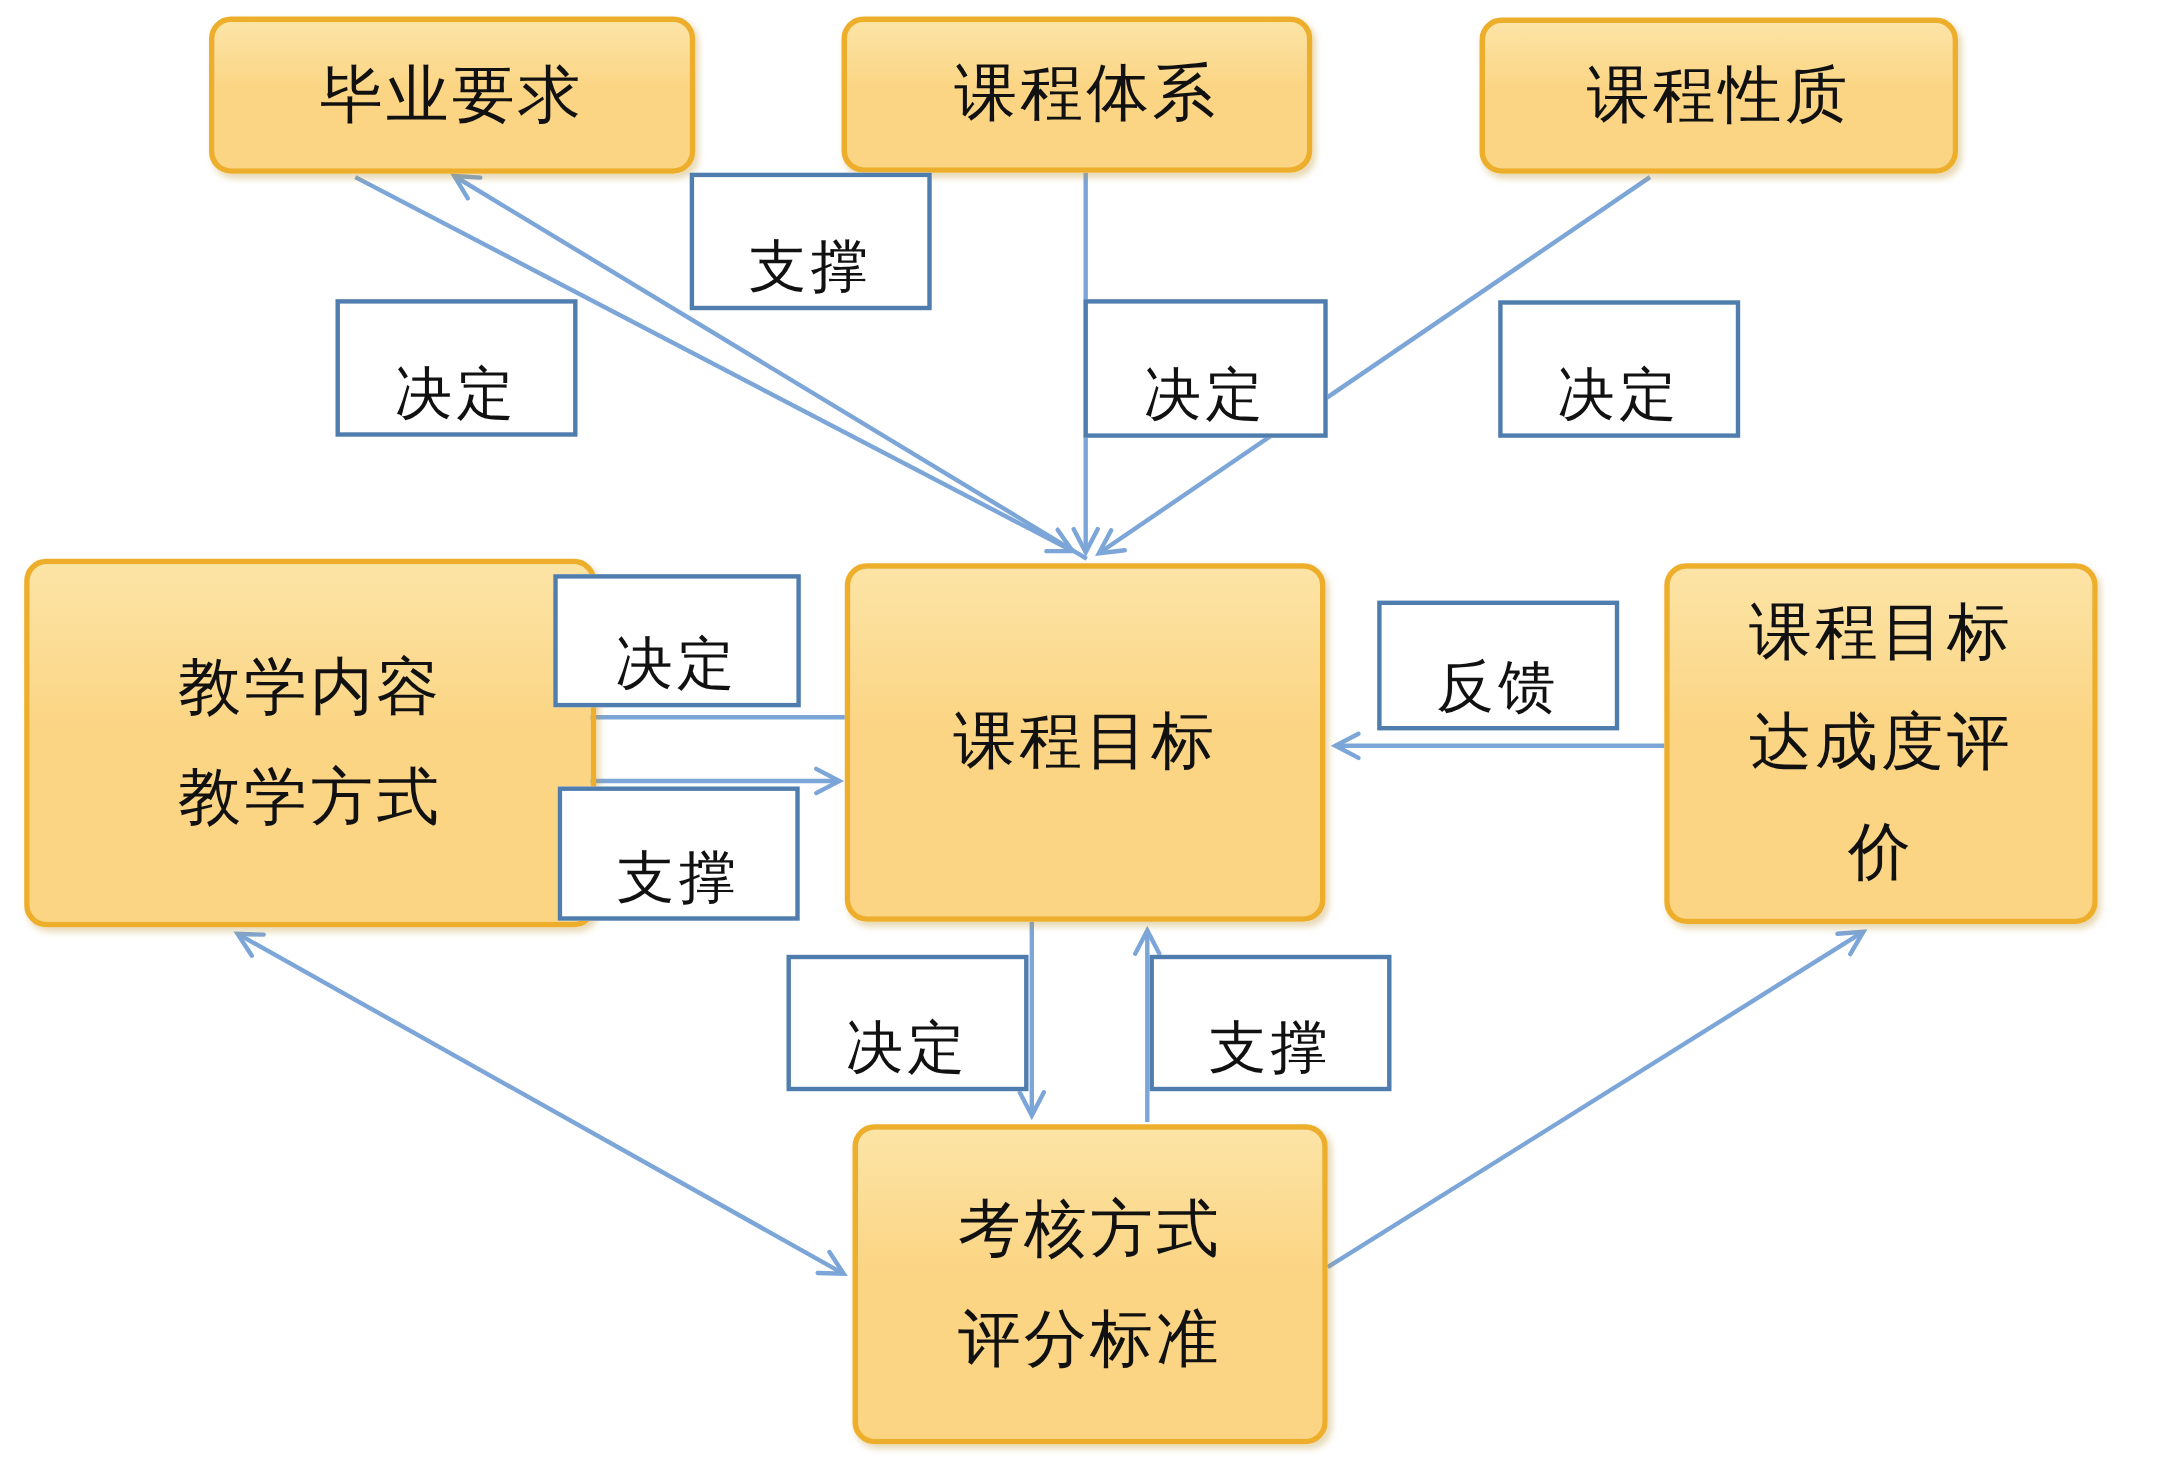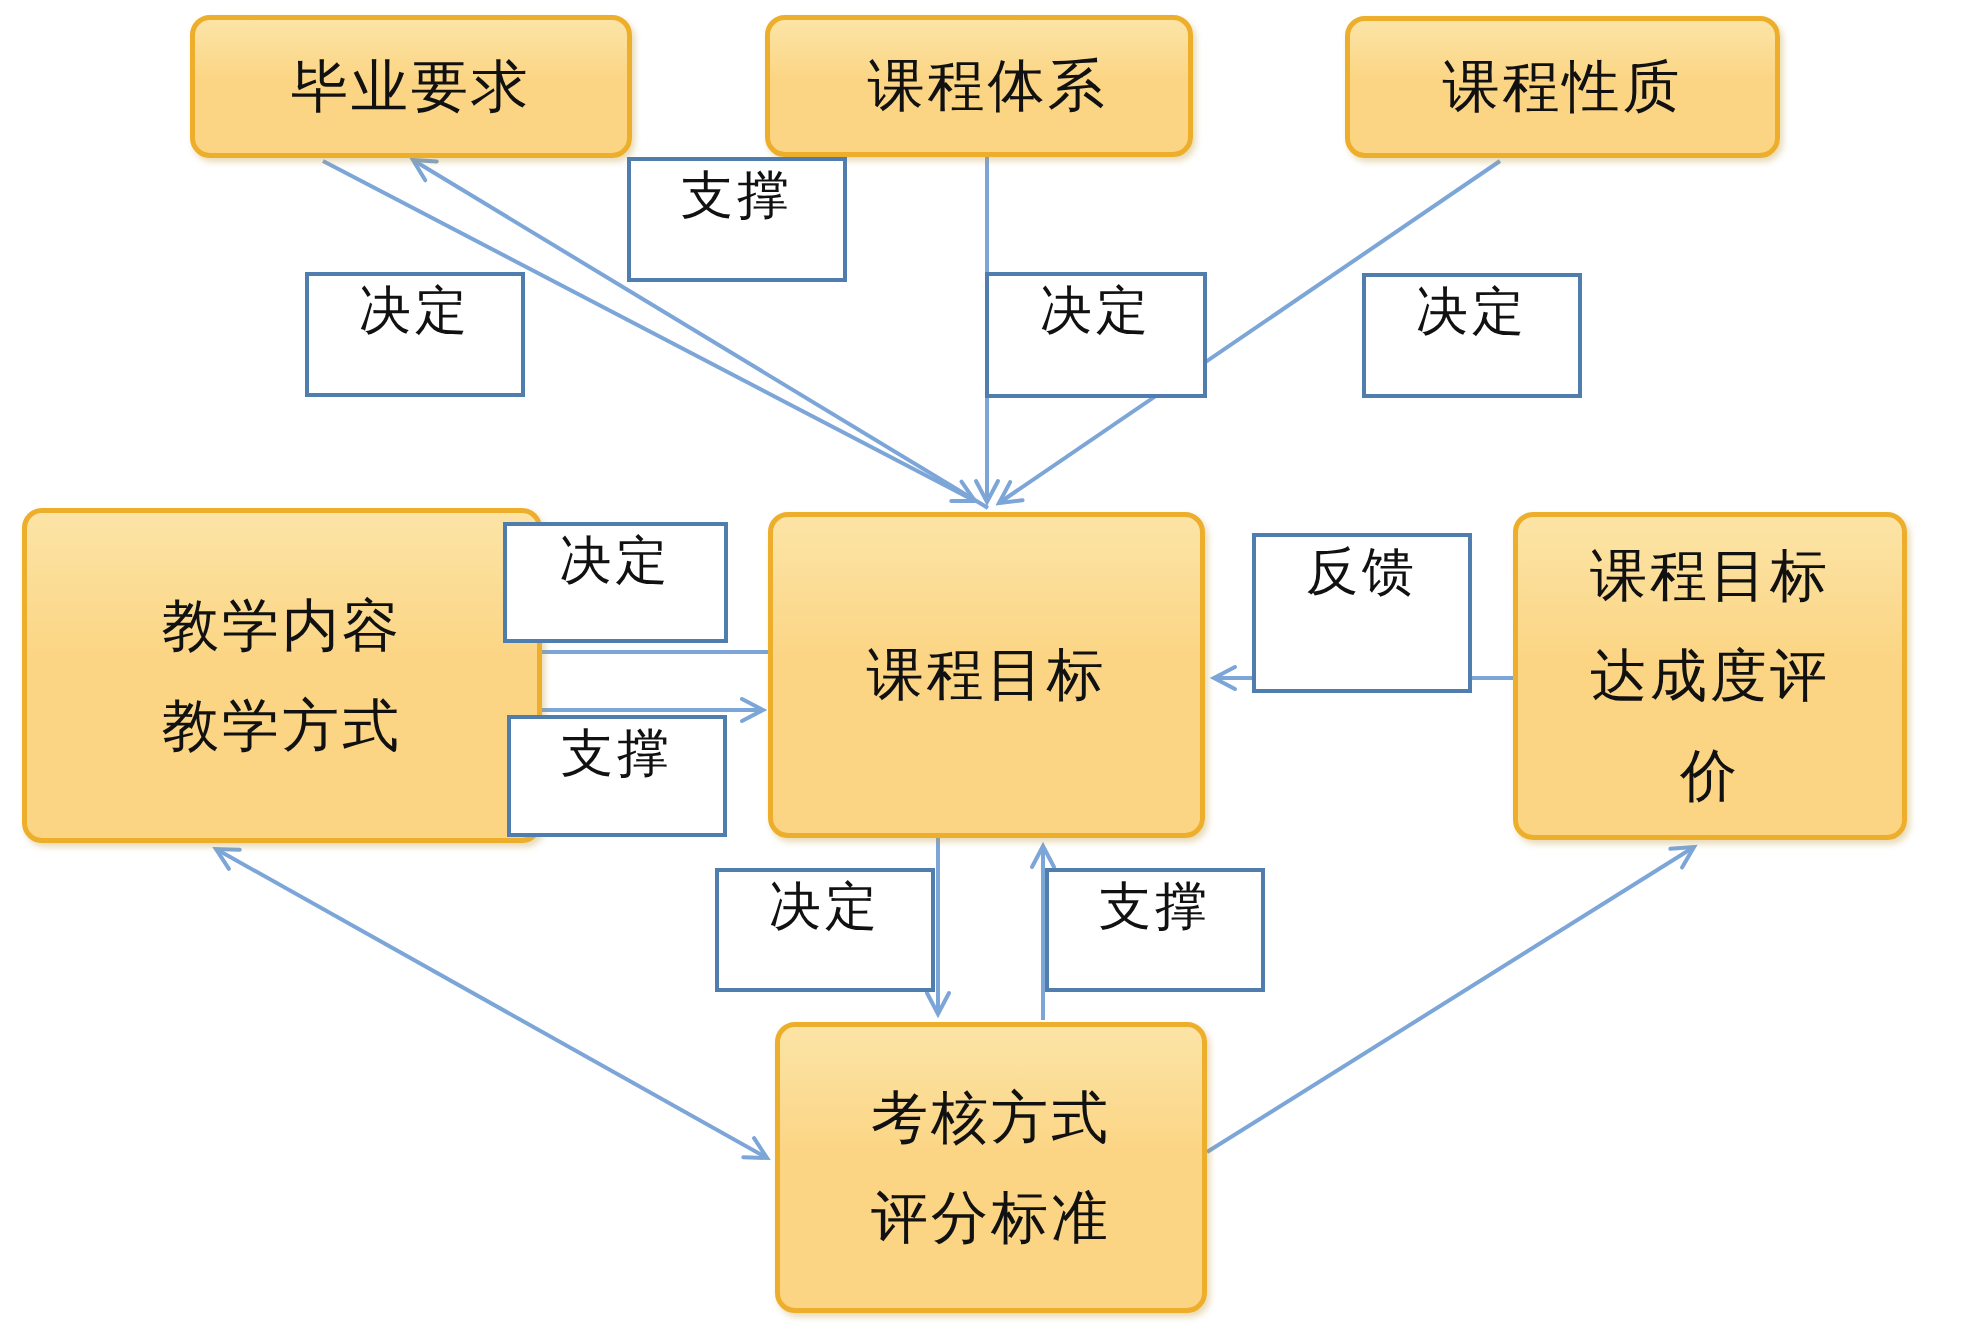--- a/index.html
+++ b/index.html
@@ -55,21 +55,21 @@
     letter-spacing: 3px;
     line-height: 1.75;
     white-space: pre-line;
   }
   .elabel {
     position: absolute;
     z-index: 3;
     background: var(--label-fill);
     border: 4px solid var(--label-border);
     display: flex;
-    align-items: flex-start;
+    align-items: flex-end;
     justify-content: center;
     text-align: center;
     font-size: 52px;
     letter-spacing: 4px;
     white-space: nowrap;
   }
 </style>
 </head>
 <body>
 
@@ -154,21 +154,21 @@
   </div>
 
   <div class="elabel" style="left:503px; top:522px; width:225px; height:121px;">
     <span>决定</span>
   </div>
 
   <div class="elabel" style="left:507px; top:715px; width:220px; height:122px;">
     <span>支撑</span>
   </div>
 
-  <div class="elabel" style="left:1252px; top:533px; width:220px; height:160px;">
+  <div class="elabel" style="left:1252px; top:546px; width:220px; height:118px;">
     <span>反馈</span>
   </div>
 
   <div class="elabel" style="left:715px; top:868px; width:220px; height:124px;">
     <span>决定</span>
   </div>
 
   <div class="elabel" style="left:1045px; top:868px; width:220px; height:124px;">
     <span>支撑</span>
   </div>

